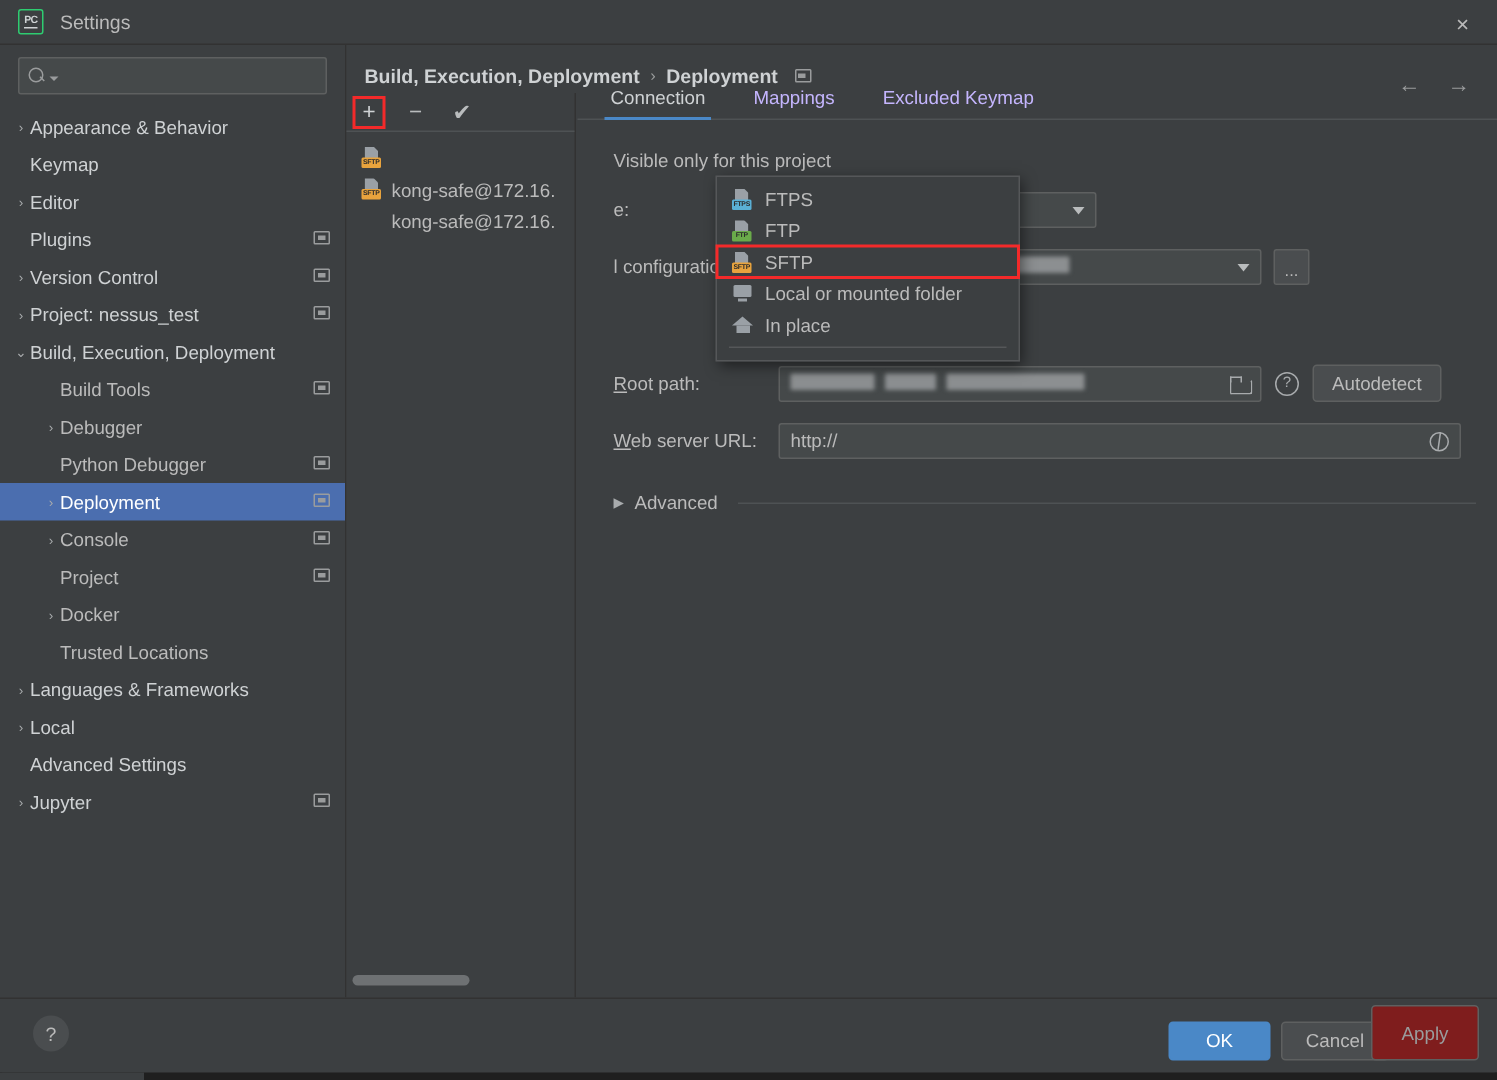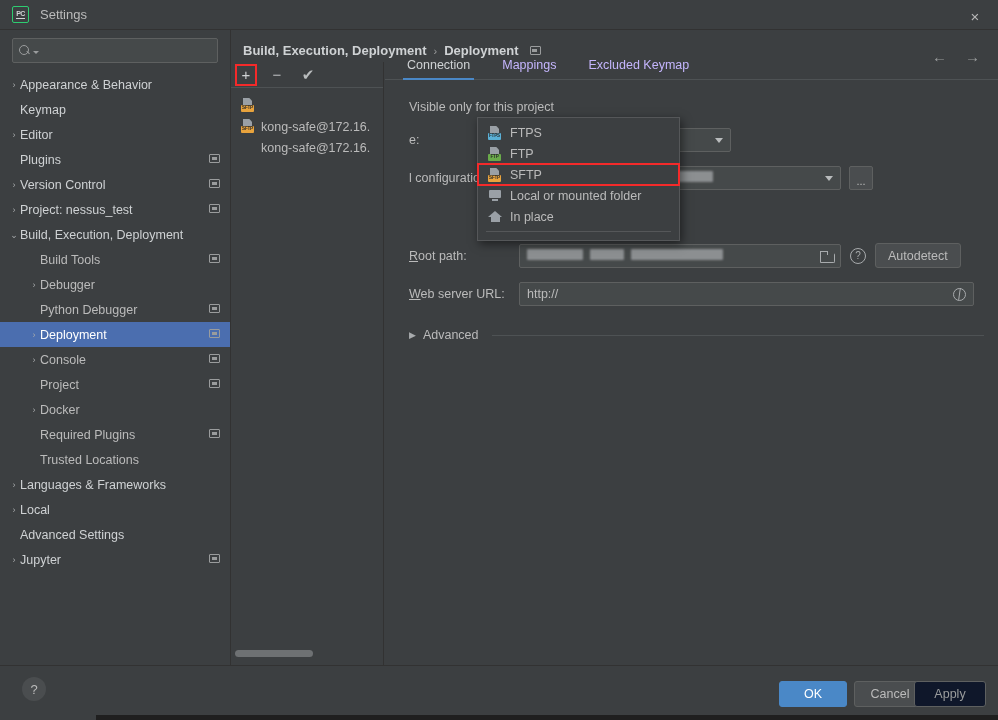--- a/index.html
+++ b/index.html
@@ -450,22 +450,22 @@
     position: absolute; right: 72px; bottom: 13px;
     width: 72px; height: 26px;
     background: #4a4d4f; border: 1px solid #5e6060;
     border-radius: 3px; color: #bbbbbb;
     font-size: 12.5px;
     display: flex; align-items: center; justify-content: center;
     cursor: pointer;
   }
   .btn-apply {
     position: absolute; right: 12px; bottom: 13px;
-    width: 72px; height: 26px;
-    background: #0f172a; border: 1px solid #5e6060;
+    width: 72px; height: 37px;
+    background: #7f1d1d; border: 1px solid #5e6060;
     border-radius: 3px; color: #9a9c9d;
     font-size: 12.5px;
     display: flex; align-items: center; justify-content: center;
     cursor: pointer;
   }
   .watermark {
     position: absolute; right: 14px; bottom: 8px;
     font-size: 24px; color: rgba(222,226,230,0.82);
     font-family: "DejaVu Sans", sans-serif;
     pointer-events: none;
@@ -558,25 +558,20 @@
           <span class="proj-badge"></span>
         </div>
         <div class="tree-row indent2">
           <span class="arrow"></span>
           <span class="tree-label">Project</span>
           <span class="proj-badge"></span>
         </div>
         <div class="tree-row indent2">
           <span class="arrow">›</span>
           <span class="tree-label">Docker</span>
-        </div>
-        <div class="tree-row indent2">
-          <span class="arrow"></span>
-          <span class="tree-label">Required Plugins</span>
-          <span class="proj-badge"></span>
         </div>
         <div class="tree-row indent2">
           <span class="arrow"></span>
           <span class="tree-label">Trusted Locations</span>
         </div>
         <div class="tree-row indent1 bold">
           <span class="arrow">›</span>
           <span class="tree-label">Languages &amp; Frameworks</span>
         </div>
         <div class="tree-row indent1 bold">

